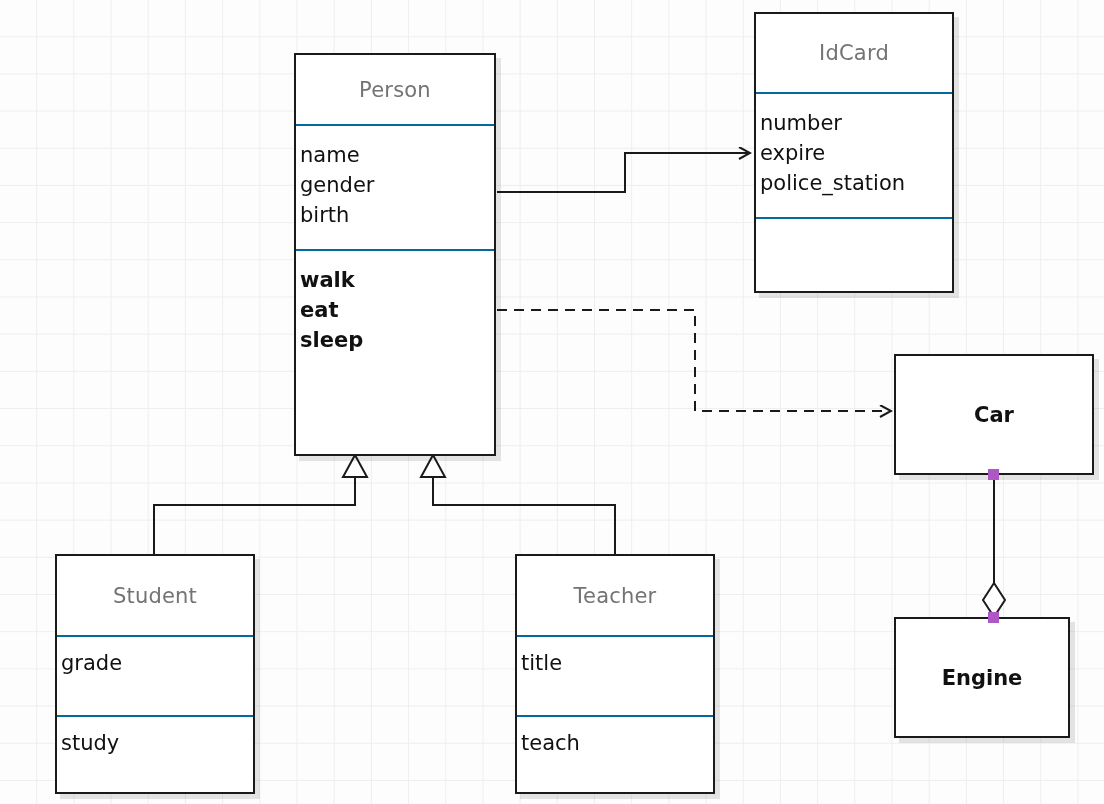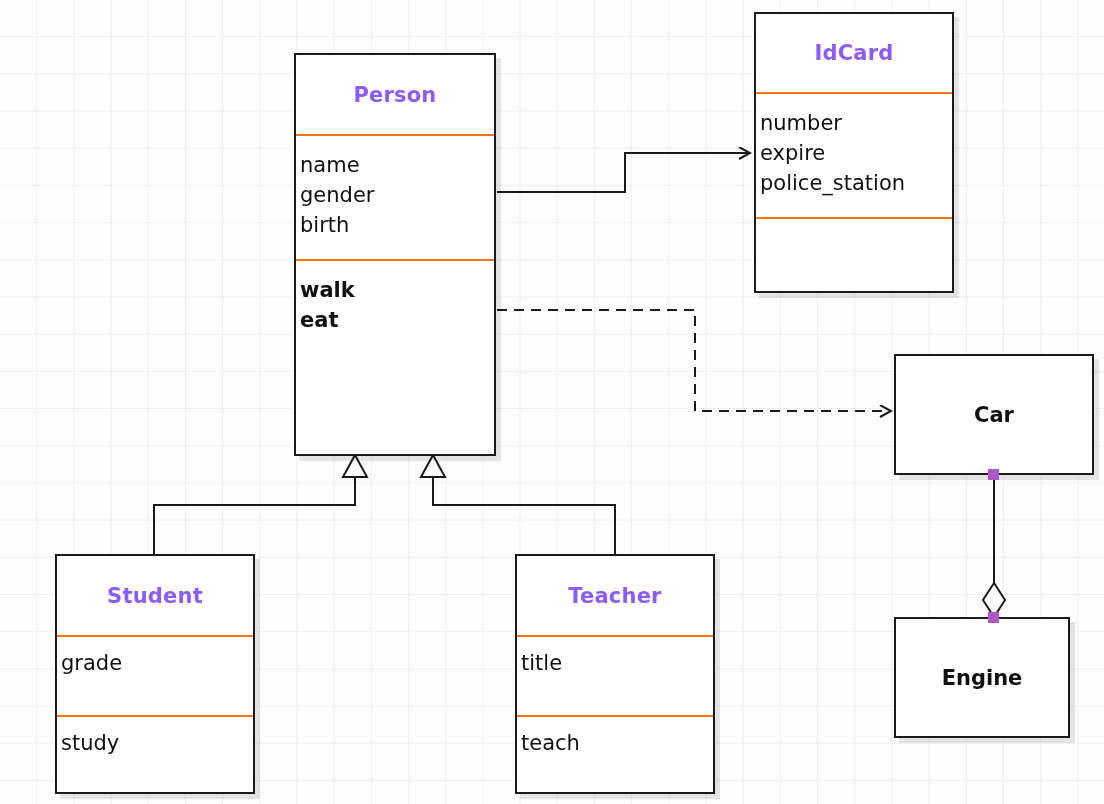--- a/index.html
+++ b/index.html
@@ -39,29 +39,29 @@
     border: 2px solid #1a1a1a;
     box-sizing: border-box;
     box-shadow: 5px 5px 0 0 rgba(0,0,0,0.10);
     z-index: 5;
   }
   .compartment {
     box-sizing: border-box;
     overflow: hidden;
   }
   .compartment + .compartment {
-    border-top: 2px solid #f97316;
+    border-top: 2px solid #0369a1;
   }
   .c-title {
     display: flex;
     align-items: center;
     justify-content: center;
-    font-weight: bold;
+    font-weight: normal;
     font-size: 21px;
-    color: #8b5cf6;
+    color: #737373;
     letter-spacing: 0.2px;
   }
   .c-body {
     padding: 14px 0 0 4px;
     font-size: 21px;
     color: #111111;
     line-height: 30px;
   }
   .c-body.tight {
     padding-top: 11px;
@@ -118,29 +118,30 @@
       <polygon points="433,455 421,477 445,477" fill="#ffffff" stroke="#1a1a1a" stroke-width="2"></polygon>
     </g>
 
     <g>
       <path d="M994,475 L994,583" fill="none" stroke="#1a1a1a" stroke-width="2"></path>
       <polygon points="994,583 1005,600 994,617 983,600" fill="#ffffff" stroke="#1a1a1a" stroke-width="2"></polygon>
     </g>
   </svg>
 
   <div class="uml-class" style="left:294px; top:53px; width:202px; height:403px;">
-    <div class="compartment c-title" style="height:79px;">Person</div>
+    <div class="compartment c-title" style="height:69px;">Person</div>
     <div class="compartment c-body" style="height:125px;">
       <div class="row">name</div>
       <div class="row">gender</div>
       <div class="row">birth</div>
     </div>
     <div class="compartment c-body" style="height:195px;font-weight:bold;">
       <div class="row">walk</div>
       <div class="row">eat</div>
+      <div class="row">sleep</div>
     </div>
   </div>
 
   <div class="uml-class" style="left:754px; top:12px; width:200px; height:281px;">
     <div class="compartment c-title" style="height:78px;">IdCard</div>
     <div class="compartment c-body" style="height:125px;">
       <div class="row">number</div>
       <div class="row">expire</div>
       <div class="row">police_station</div>
     </div>

